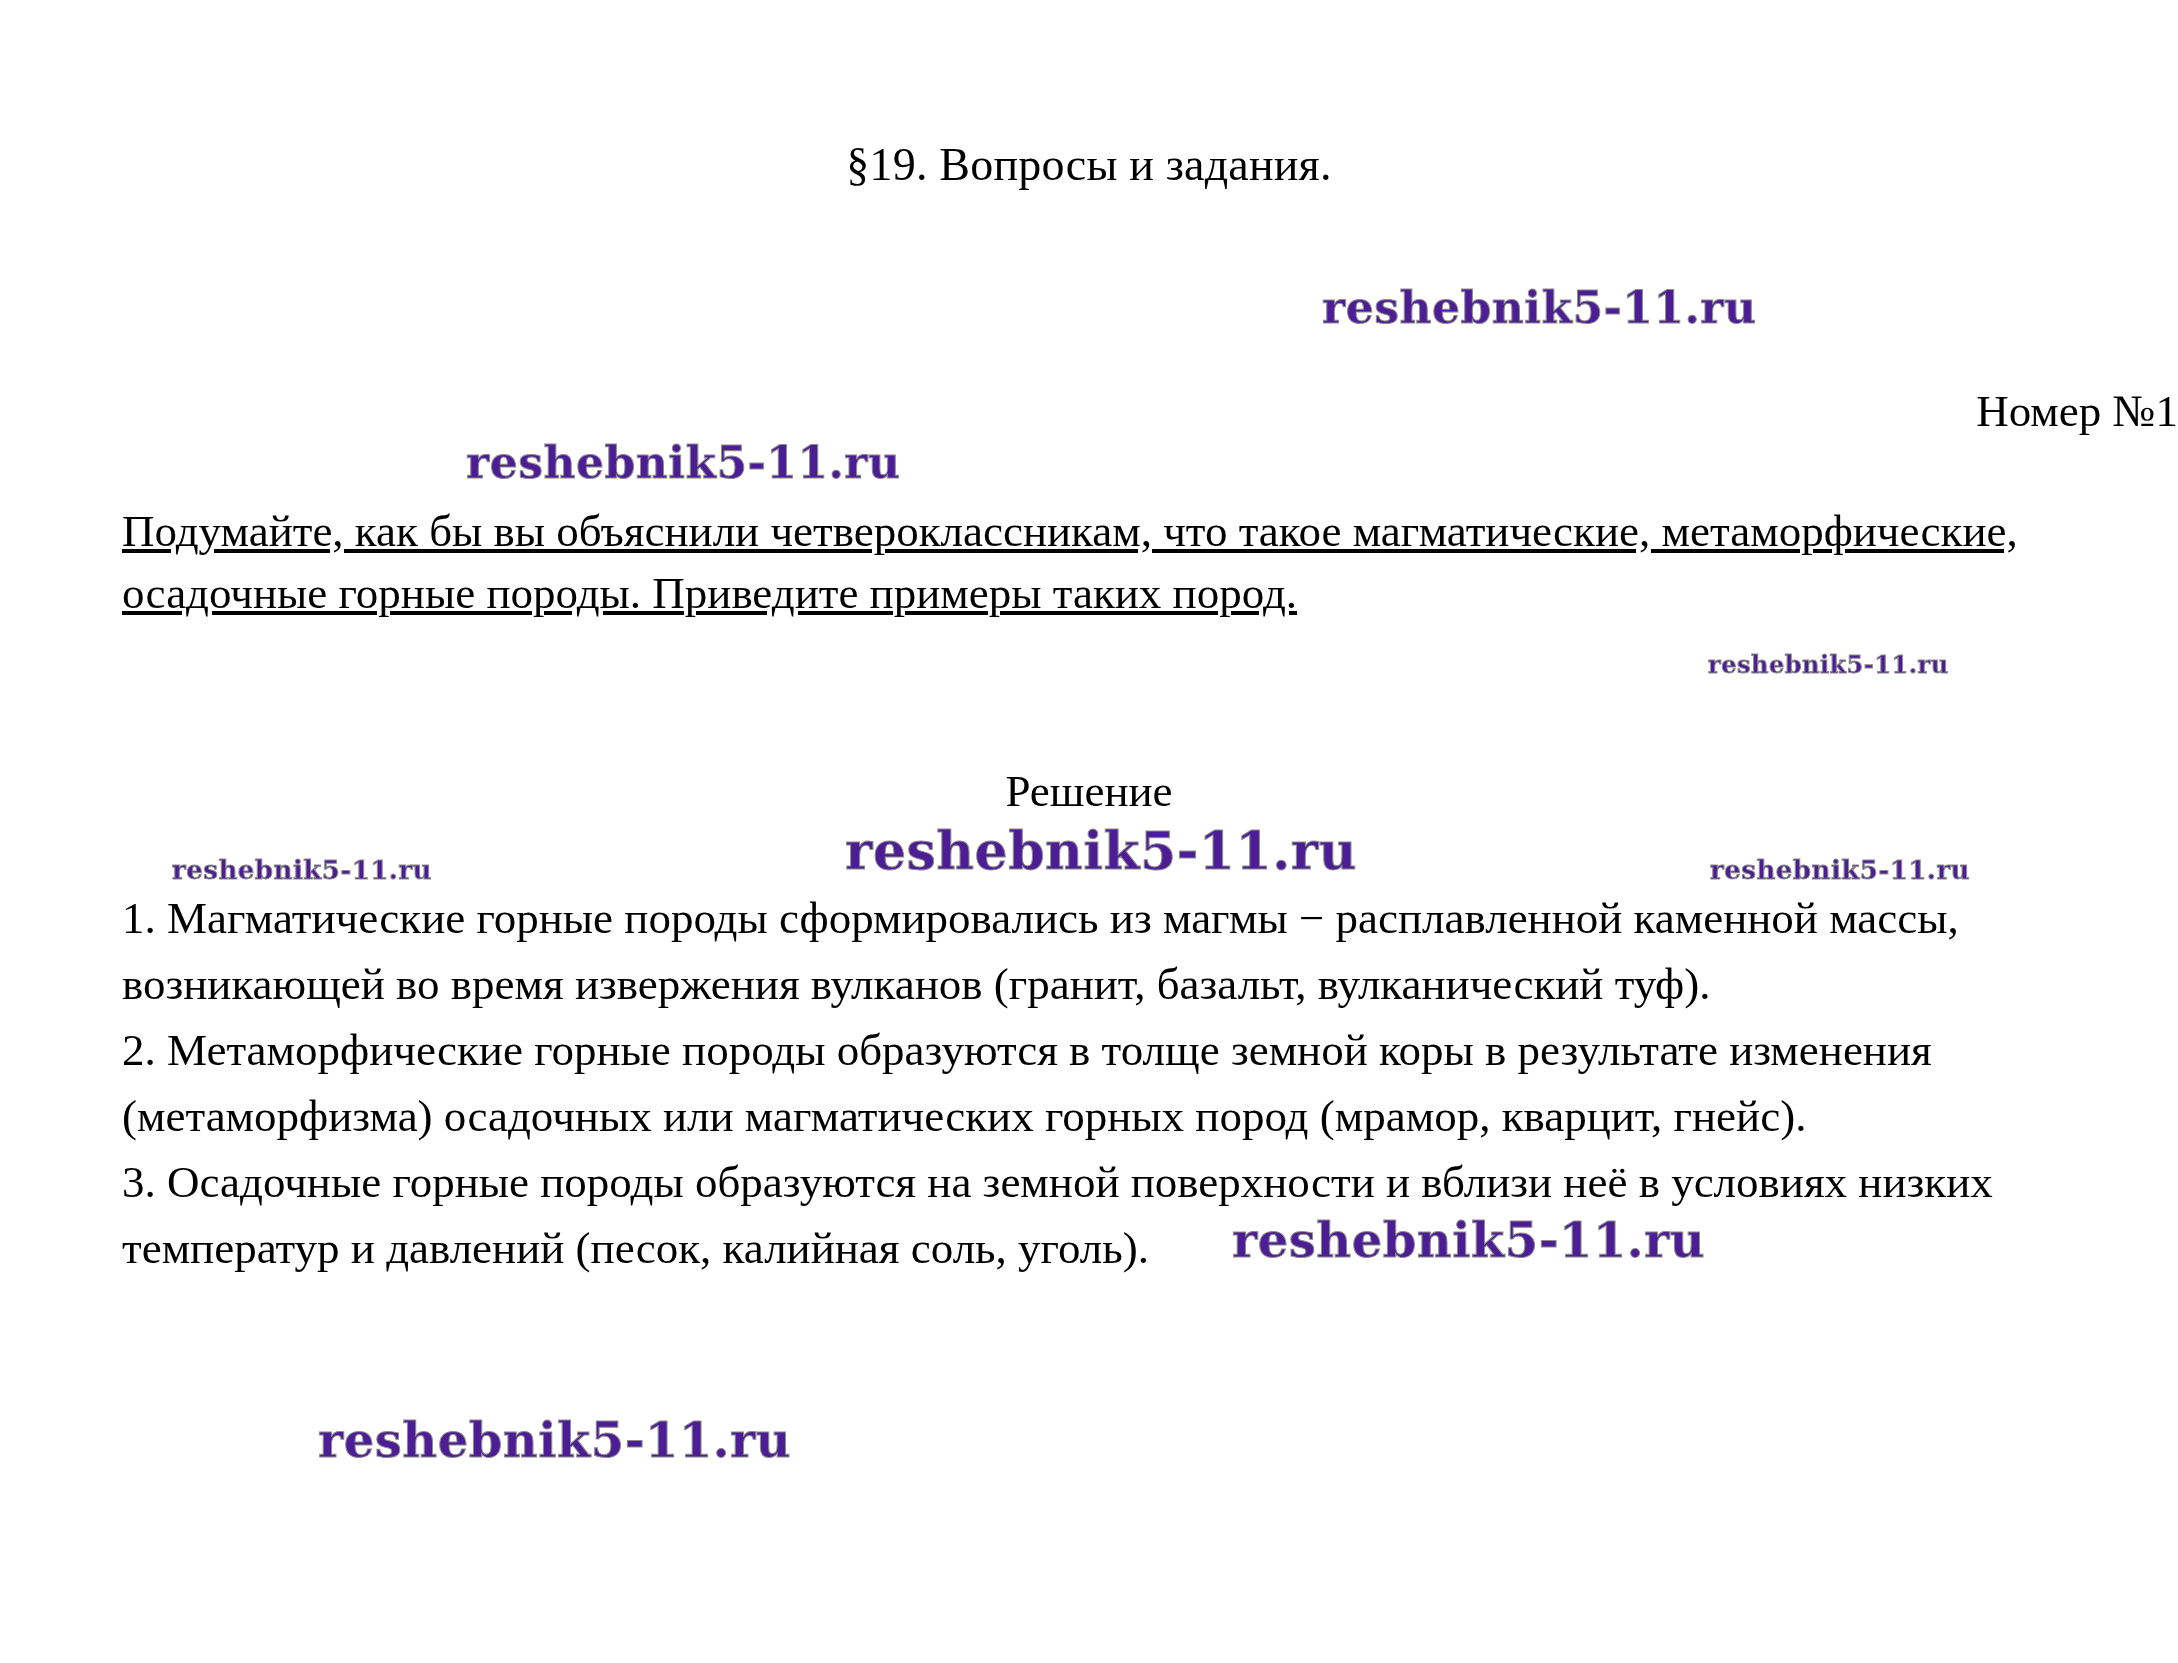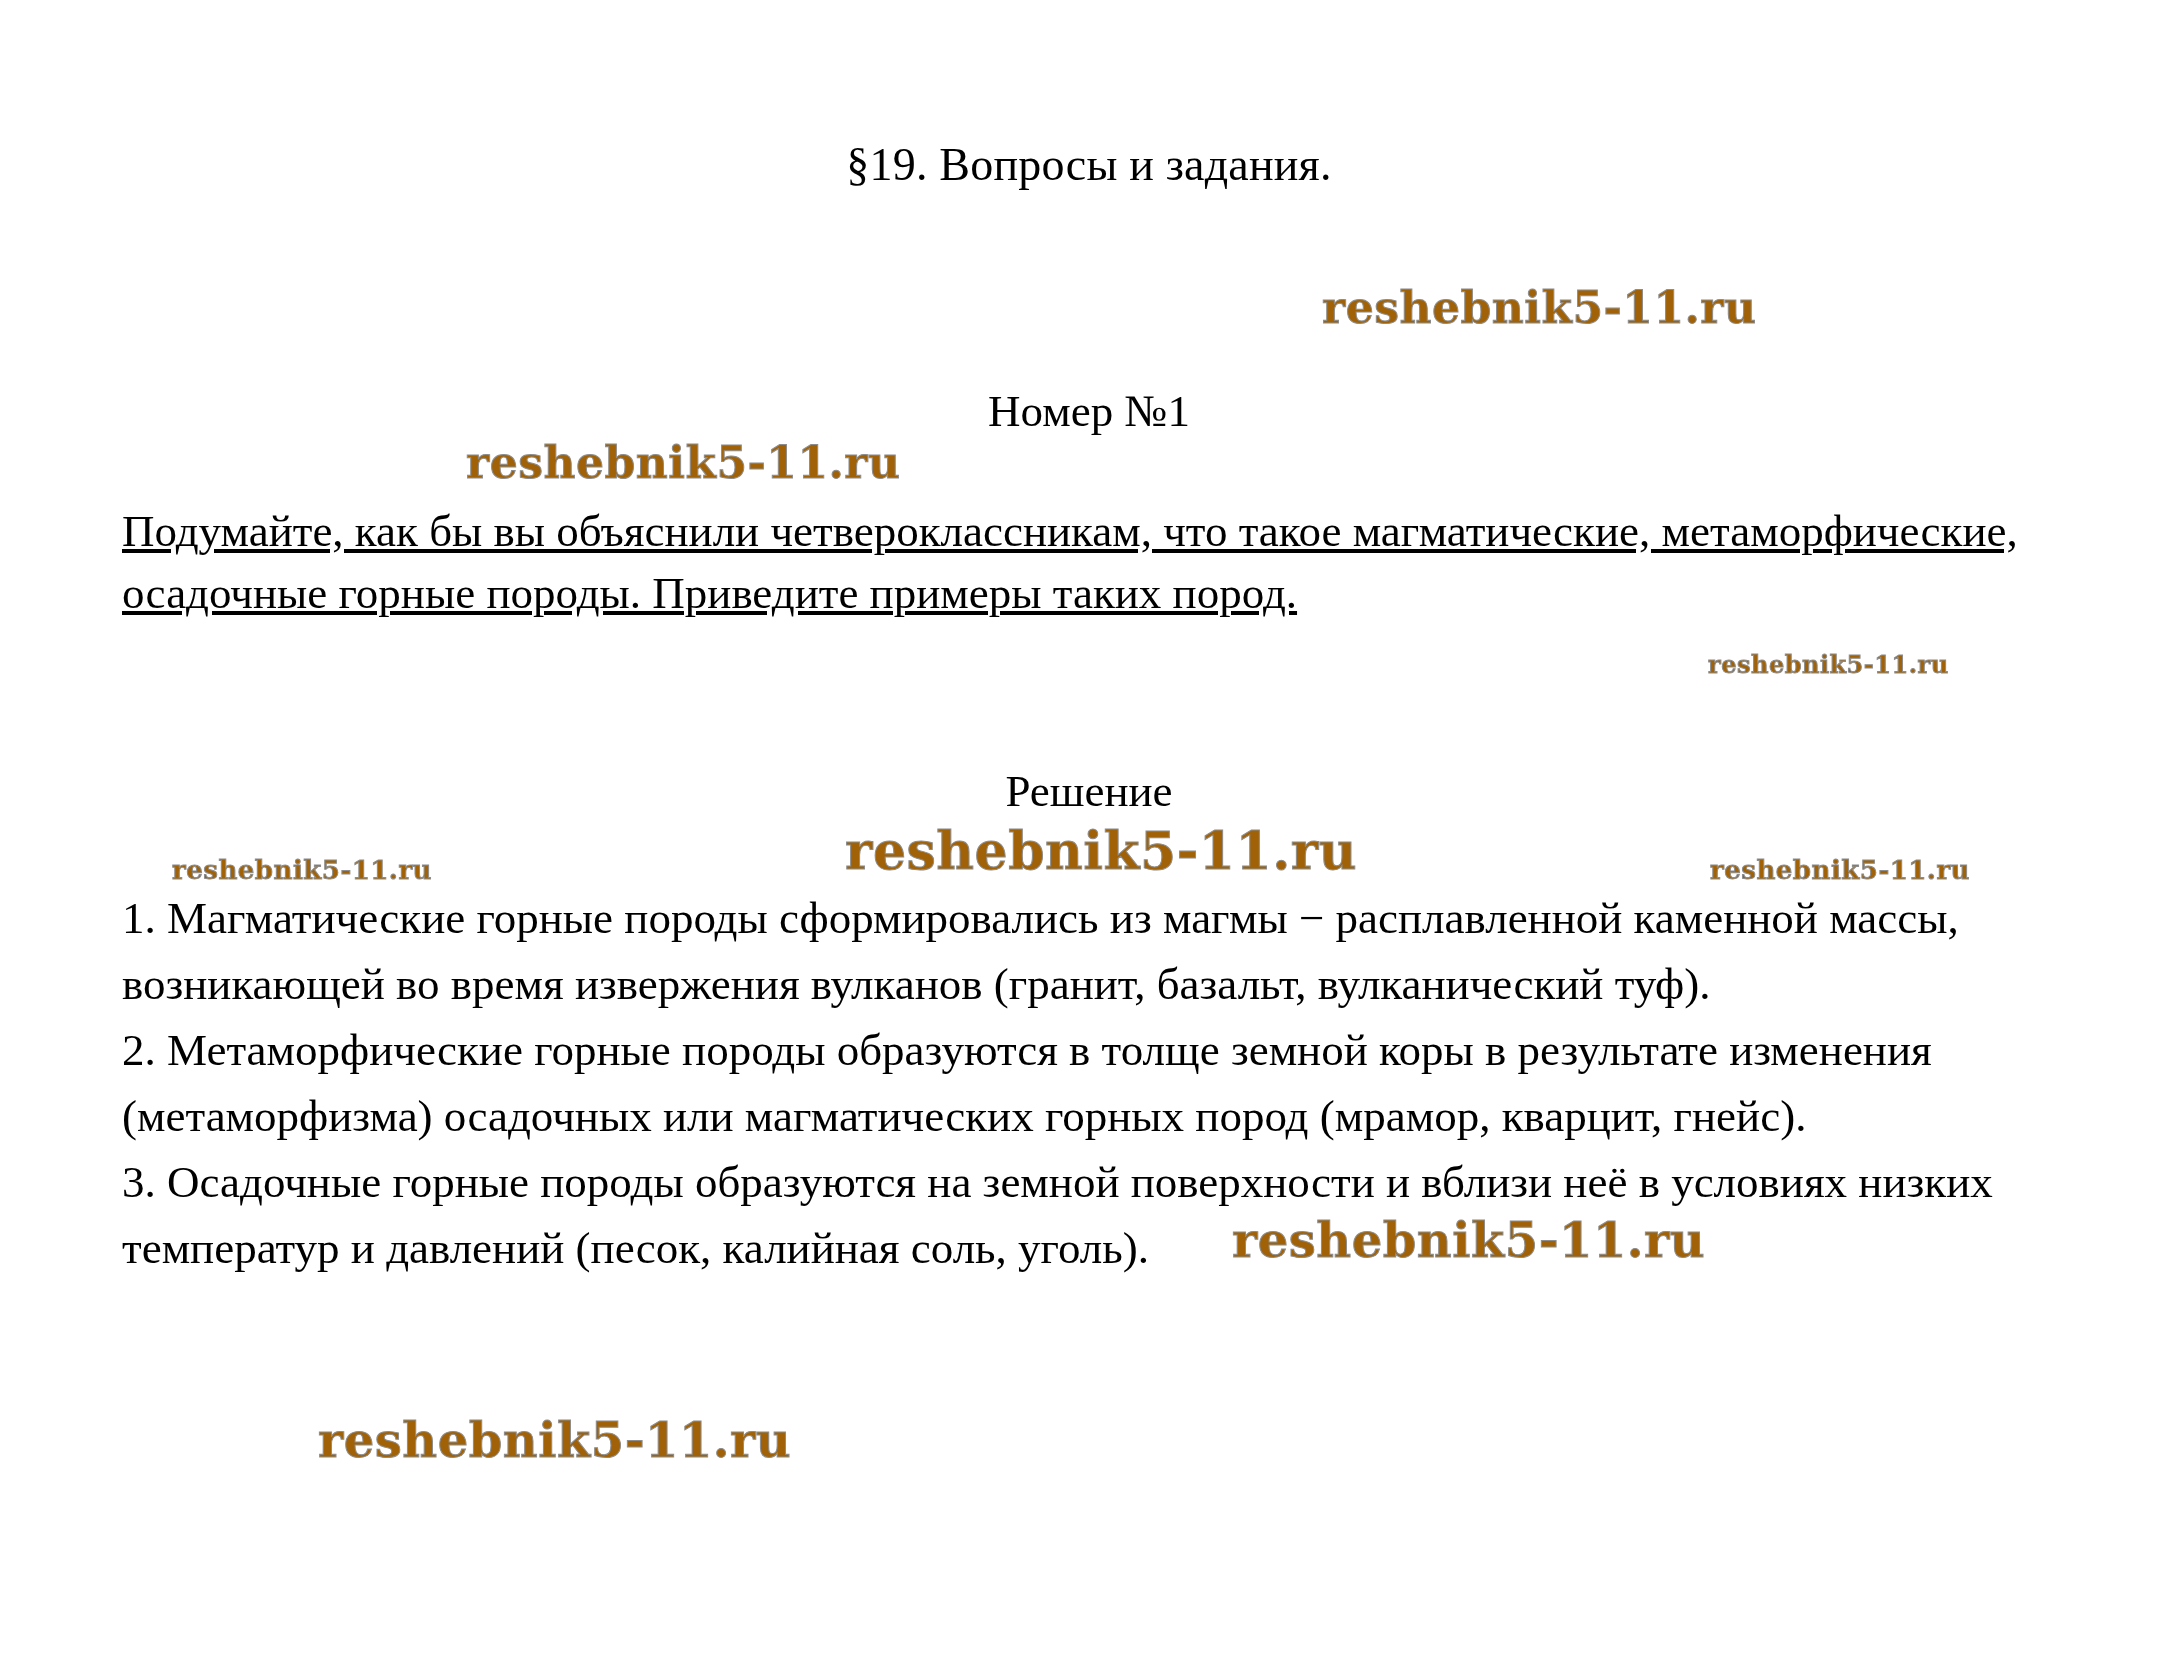--- a/index.html
+++ b/index.html
@@ -33,21 +33,21 @@
     font-size: 46px;
     line-height: 1.1;
     letter-spacing: 0.2px;
   }
 
   .number-heading {
     position: absolute;
     top: 385px;
     left: 0;
     width: 2178px;
-    text-align: center;
+    text-align: right;
     font-size: 45px;
   }
 
   .solution-heading {
     position: absolute;
     top: 765px;
     left: 0;
     width: 2178px;
     text-align: center;
     font-size: 45px;
@@ -79,21 +79,21 @@
 
   .bold {
     font-weight: normal;
   }
 
   
   .wm {
     position: absolute;
     font-family: "DejaVu Serif", "Liberation Serif", serif;
     font-weight: bold;
-    color: #a16207;
+    color: #4c1d95;
     white-space: nowrap;
     letter-spacing: 0.5px;
     -webkit-text-stroke: 1px #8d8d8d;
     text-shadow: 1px 1px 0 #ffffff;
     pointer-events: none;
     user-select: none;
   }
   .wm-1 { top: 282px;  left: 1322px; font-size: 44px; }
   .wm-2 { top: 437px;  left: 466px;  font-size: 44px; }
   .wm-3 { top: 650px;  left: 1708px; font-size: 24px; }

